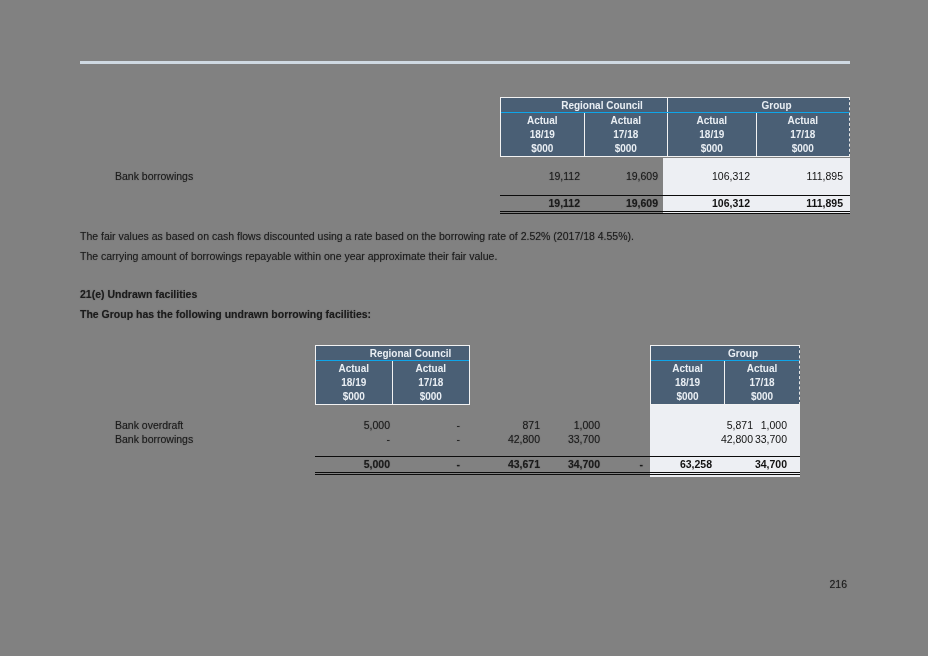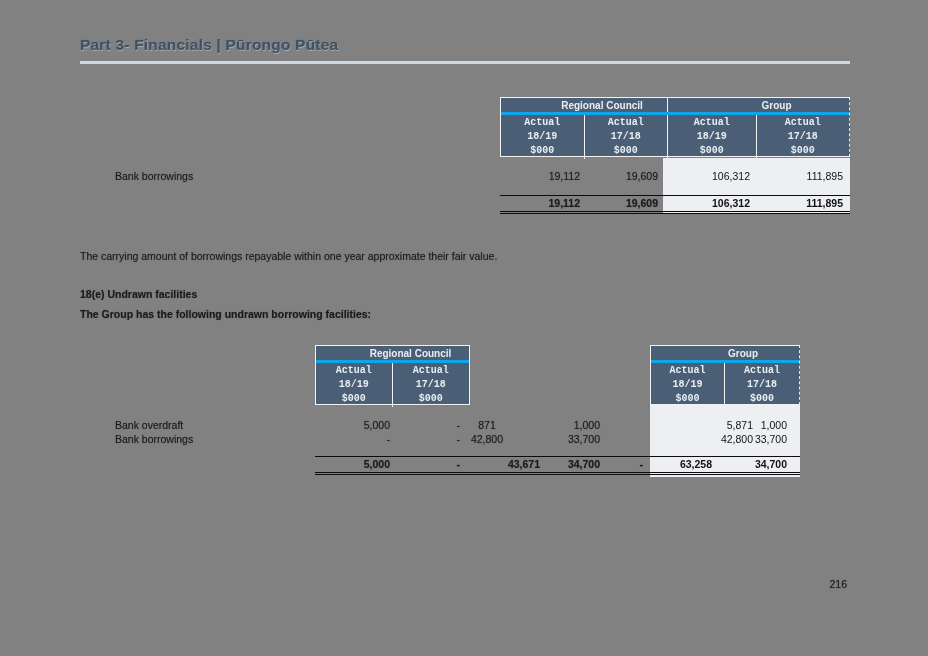--- a/index.html
+++ b/index.html
@@ -23,21 +23,21 @@
   }
   .title-rule { position:absolute; left:80px; top:61px; width:770px; height:3px; background:#cfd9e2; }
 
   
   .hdr { position:absolute; background:#4a5f75; color:#e9eef3; border:1px solid #f2f2f2; box-sizing:border-box; }
   .hdr.dashedR { border-right:1px dashed #e9e9e9; }
   .hdr .row1 { display:flex; height:14px; }
   .hdr .row1 > div { display:flex; align-items:center; justify-content:center;
     font-size:10px; font-weight:bold; border-right:1px solid #f2f2f2; box-sizing:border-box;padding-left:36px; }
   .hdr .row1 > div:last-child { border-right:none; }
-  .hdr .row2 { display:flex; height:44px; border-top:3px solid #0ea5e9;font-family:Liberation Mono, monospace; }
+  .hdr .row2 { display:flex; height:44px; border-top:1px solid #0ea5e9; }
   .hdr .row2 > div { text-align:center; font-size:10px; font-weight:bold; line-height:14px;
     padding-top:1px; border-right:1px solid #f2f2f2; box-sizing:border-box; }
   .hdr .row2 > div:last-child { border-right:none; }
   .hdr span { display:block; }
 
   .panel { position:absolute; background:#edeff3; }
 
   .total { position:absolute; height:15px;
     border-top:1px solid #0c0c0c; border-bottom:3px double #0c0c0c; }
   .total .num { top:1px; font-weight:bold; }
@@ -63,36 +63,35 @@
 
   
   .t2-hdr-rc  { left:315px; top:345px; width:155px; height:60px; }
   .t2-hdr-rc .c { width:77.5px; }
   .t2-hdr-gr  { left:650px; top:345px; width:150px; height:60px; }
   .t2-hdr-gr .c { width:75px; }
   .t2-panel { left:650px; top:405px; width:150px; height:72px; }
   .t2lbl { left:115px; }
   .r1 { top:419px; } .r2 { top:433px; }
   .c1 { left:315px; width:75px; } .c2 { left:395px; width:65px; }
-  .c3 { left:452px; width:70px;text-align:center; } .c4 { left:543px; width:57px; }
+  .c3 { left:470px; width:70px; } .c4 { left:543px; width:57px; }
   .g1 { left:650px; width:62px;padding-left:41px; } .g2 { left:723px; width:64px; }
   .t2-total { left:315px; top:456px; width:485px; }
   .tt2c1 { left:0;     width:75px; } .tt2c2 { left:80px;  width:65px; }
   .tt2c3 { left:155px; width:70px; } .tt2c4 { left:228px; width:57px; }
   .tt2c5 { left:290px; width:38px; }
   .tt2g1 { left:335px; width:62px; } .tt2g2 { left:408px; width:64px; }
 
   .pagenum { position:absolute; left:815px; top:578px; width:32px; text-align:right; font-size:10.5px; }
 </style>
 </head>
 <body>
 
 <div class="page">
 
-  <div class="title">Part 3- Financials | Pūrongo Pūtea</div>
   <div class="title-rule"></div>
 
   <div class="hdr t1-hdr dashedR">
     <div class="row1">
       <div class="rc">Regional Council</div>
       <div class="grp">Group</div>
     </div>
     <div class="row2">
       <div class="cA">
         <span>Actual</span>
@@ -125,23 +124,24 @@
   <div class="num t1c3 sharp">106,312</div>
   <div class="num t1c4 sharp">111,895</div>
 
   <div class="total t1-total">
     <div class="num tt1c1 fuzzy">19,112</div>
     <div class="num tt1c2 fuzzy">19,609</div>
     <div class="num tt1c3 sharp">106,312</div>
     <div class="num tt1c4 sharp">111,895</div>
   </div>
 
+  <div class="para p1 fuzzy">The fair values as based on cash flows discounted using a rate based on the borrowing rate of 2.52% (2017/18 4.55%).</div>
   <div class="para p2 fuzzy">The carrying amount of borrowings repayable within one year approximate their fair value.</div>
 
-  <div class="para h21e fuzzy">18(e) Undrawn facilities</div>
+  <div class="para h21e fuzzy">21(e) Undrawn facilities</div>
   <div class="para intro fuzzy">The Group has the following undrawn borrowing facilities:</div>
 
   <div class="hdr t2-hdr-rc">
     <div class="row1">
       <div style="width:100%">Regional Council</div>
     </div>
     <div class="row2">
       <div class="c">
         <span>Actual</span>
           <span>18/19</span>

